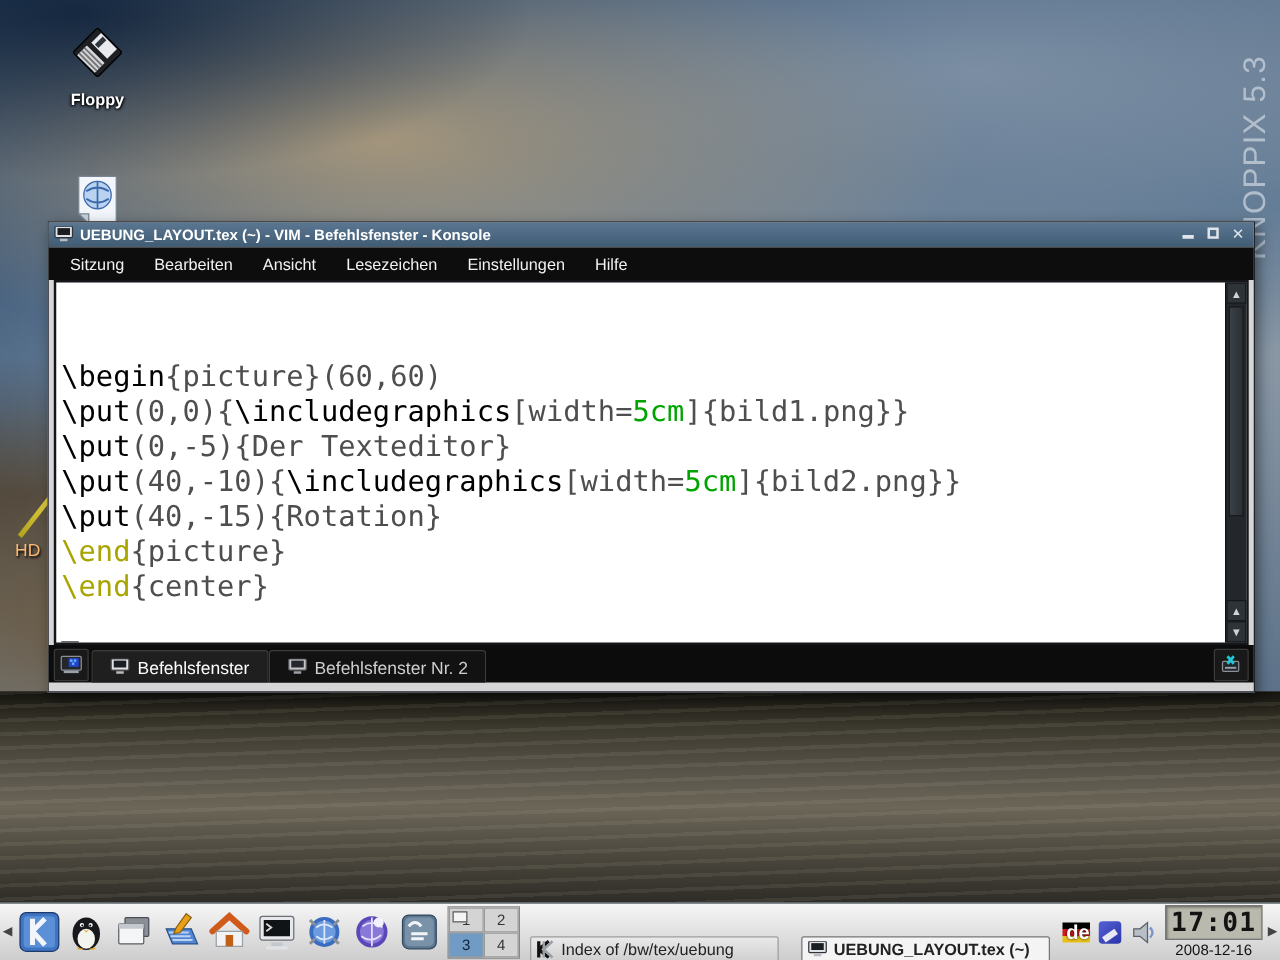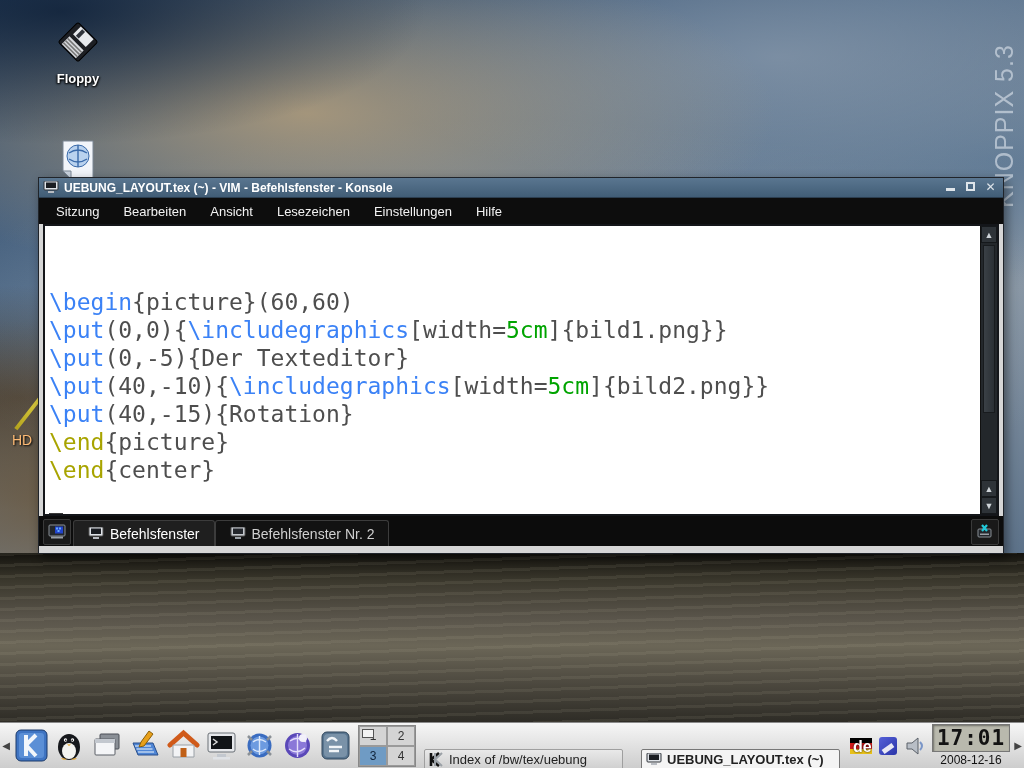--- a/index.html
+++ b/index.html
@@ -57,21 +57,21 @@
   .winbtn.max span{ display:inline-block; width:9px; height:9px; border:2px solid #dfe5ea; margin-top:2px;}
 
   #menubar {
     height:26px; background:#0d0d0d; display:flex; align-items:center; padding-left:6px; gap:2px;
   }
   .menuitem { color:#f2f2f2; font-size:13px; padding:3px 11px; }
 
   #termwrap { position:relative; margin:0 4px; height:292px; background:#fff; border:2px solid #14161a; display:flex; }
   #termtext { flex:1; padding:6px 0 0 4px; font-family:"DejaVu Sans Mono","Liberation Mono",monospace; font-size:23px; line-height:28px; white-space:pre; overflow:hidden; }
   .tline { height:28px; }
-  .t-kw{color:#3b82f6;} .t-end{color:#a8a400;} .t-gr{color:#00a400;} .t-tx{color:#4e4e4e;}
+  .t-kw{color:#000000;} .t-end{color:#a8a400;} .t-gr{color:#00a400;} .t-tx{color:#4e4e4e;}
   .t-cursor{background:#3c3c3c;color:#f5f5f5;}
 
   #vscroll { width:17px; background:#23272b; border-left:1px solid #111; display:flex; flex-direction:column; }
   .sbtn { height:17px; background:#2e3338; color:#cfd4d8; font-size:9px; line-height:17px; text-align:center; border:1px solid #15181b; }
   #sthumb { flex:0 0 168px; margin:2px 2px; background:linear-gradient(90deg,#3a4046,#2b3035); border:1px solid #181b1e; }
   .strack { flex:1; }
 
   #tabbar { height:30px; background:#0c0c0c; display:flex; align-items:flex-end; padding:0 2px; }
   .tab-toolbtn { width:28px; height:26px; margin:0 2px 1px 2px; background:#191919; border:1px solid #3a3a3a; border-radius:2px;
     display:flex; align-items:center; justify-content:center; }

